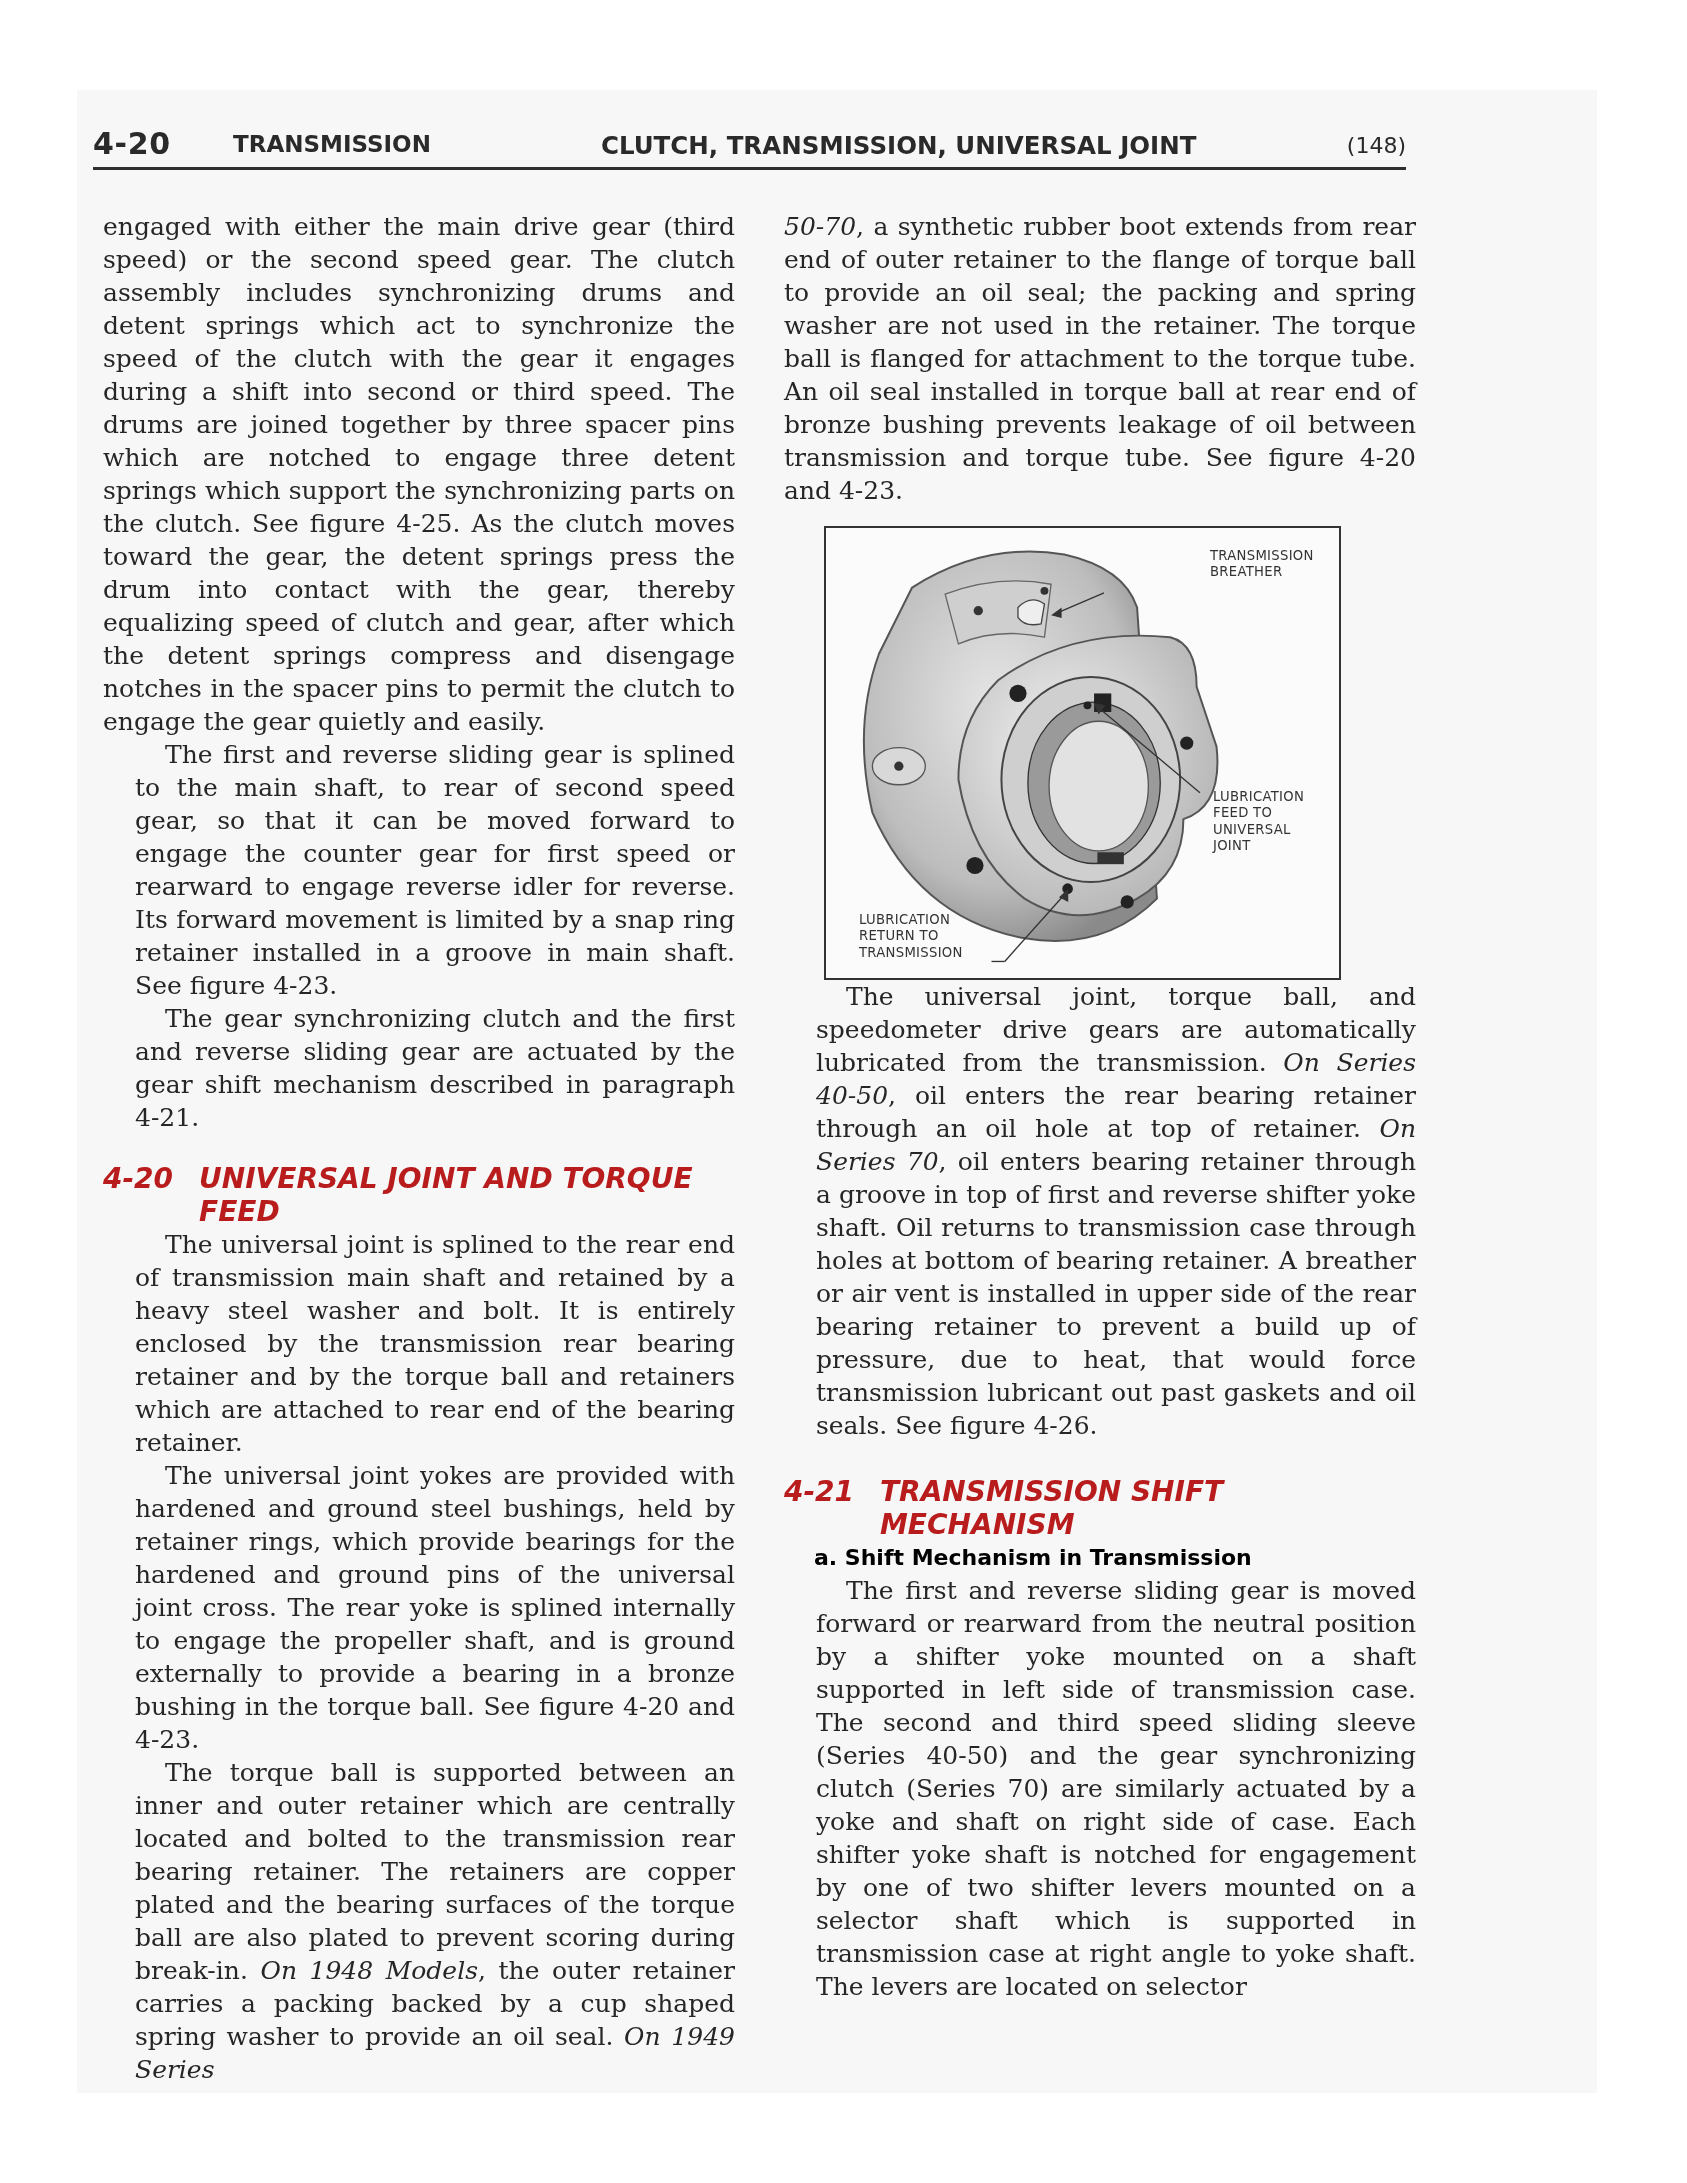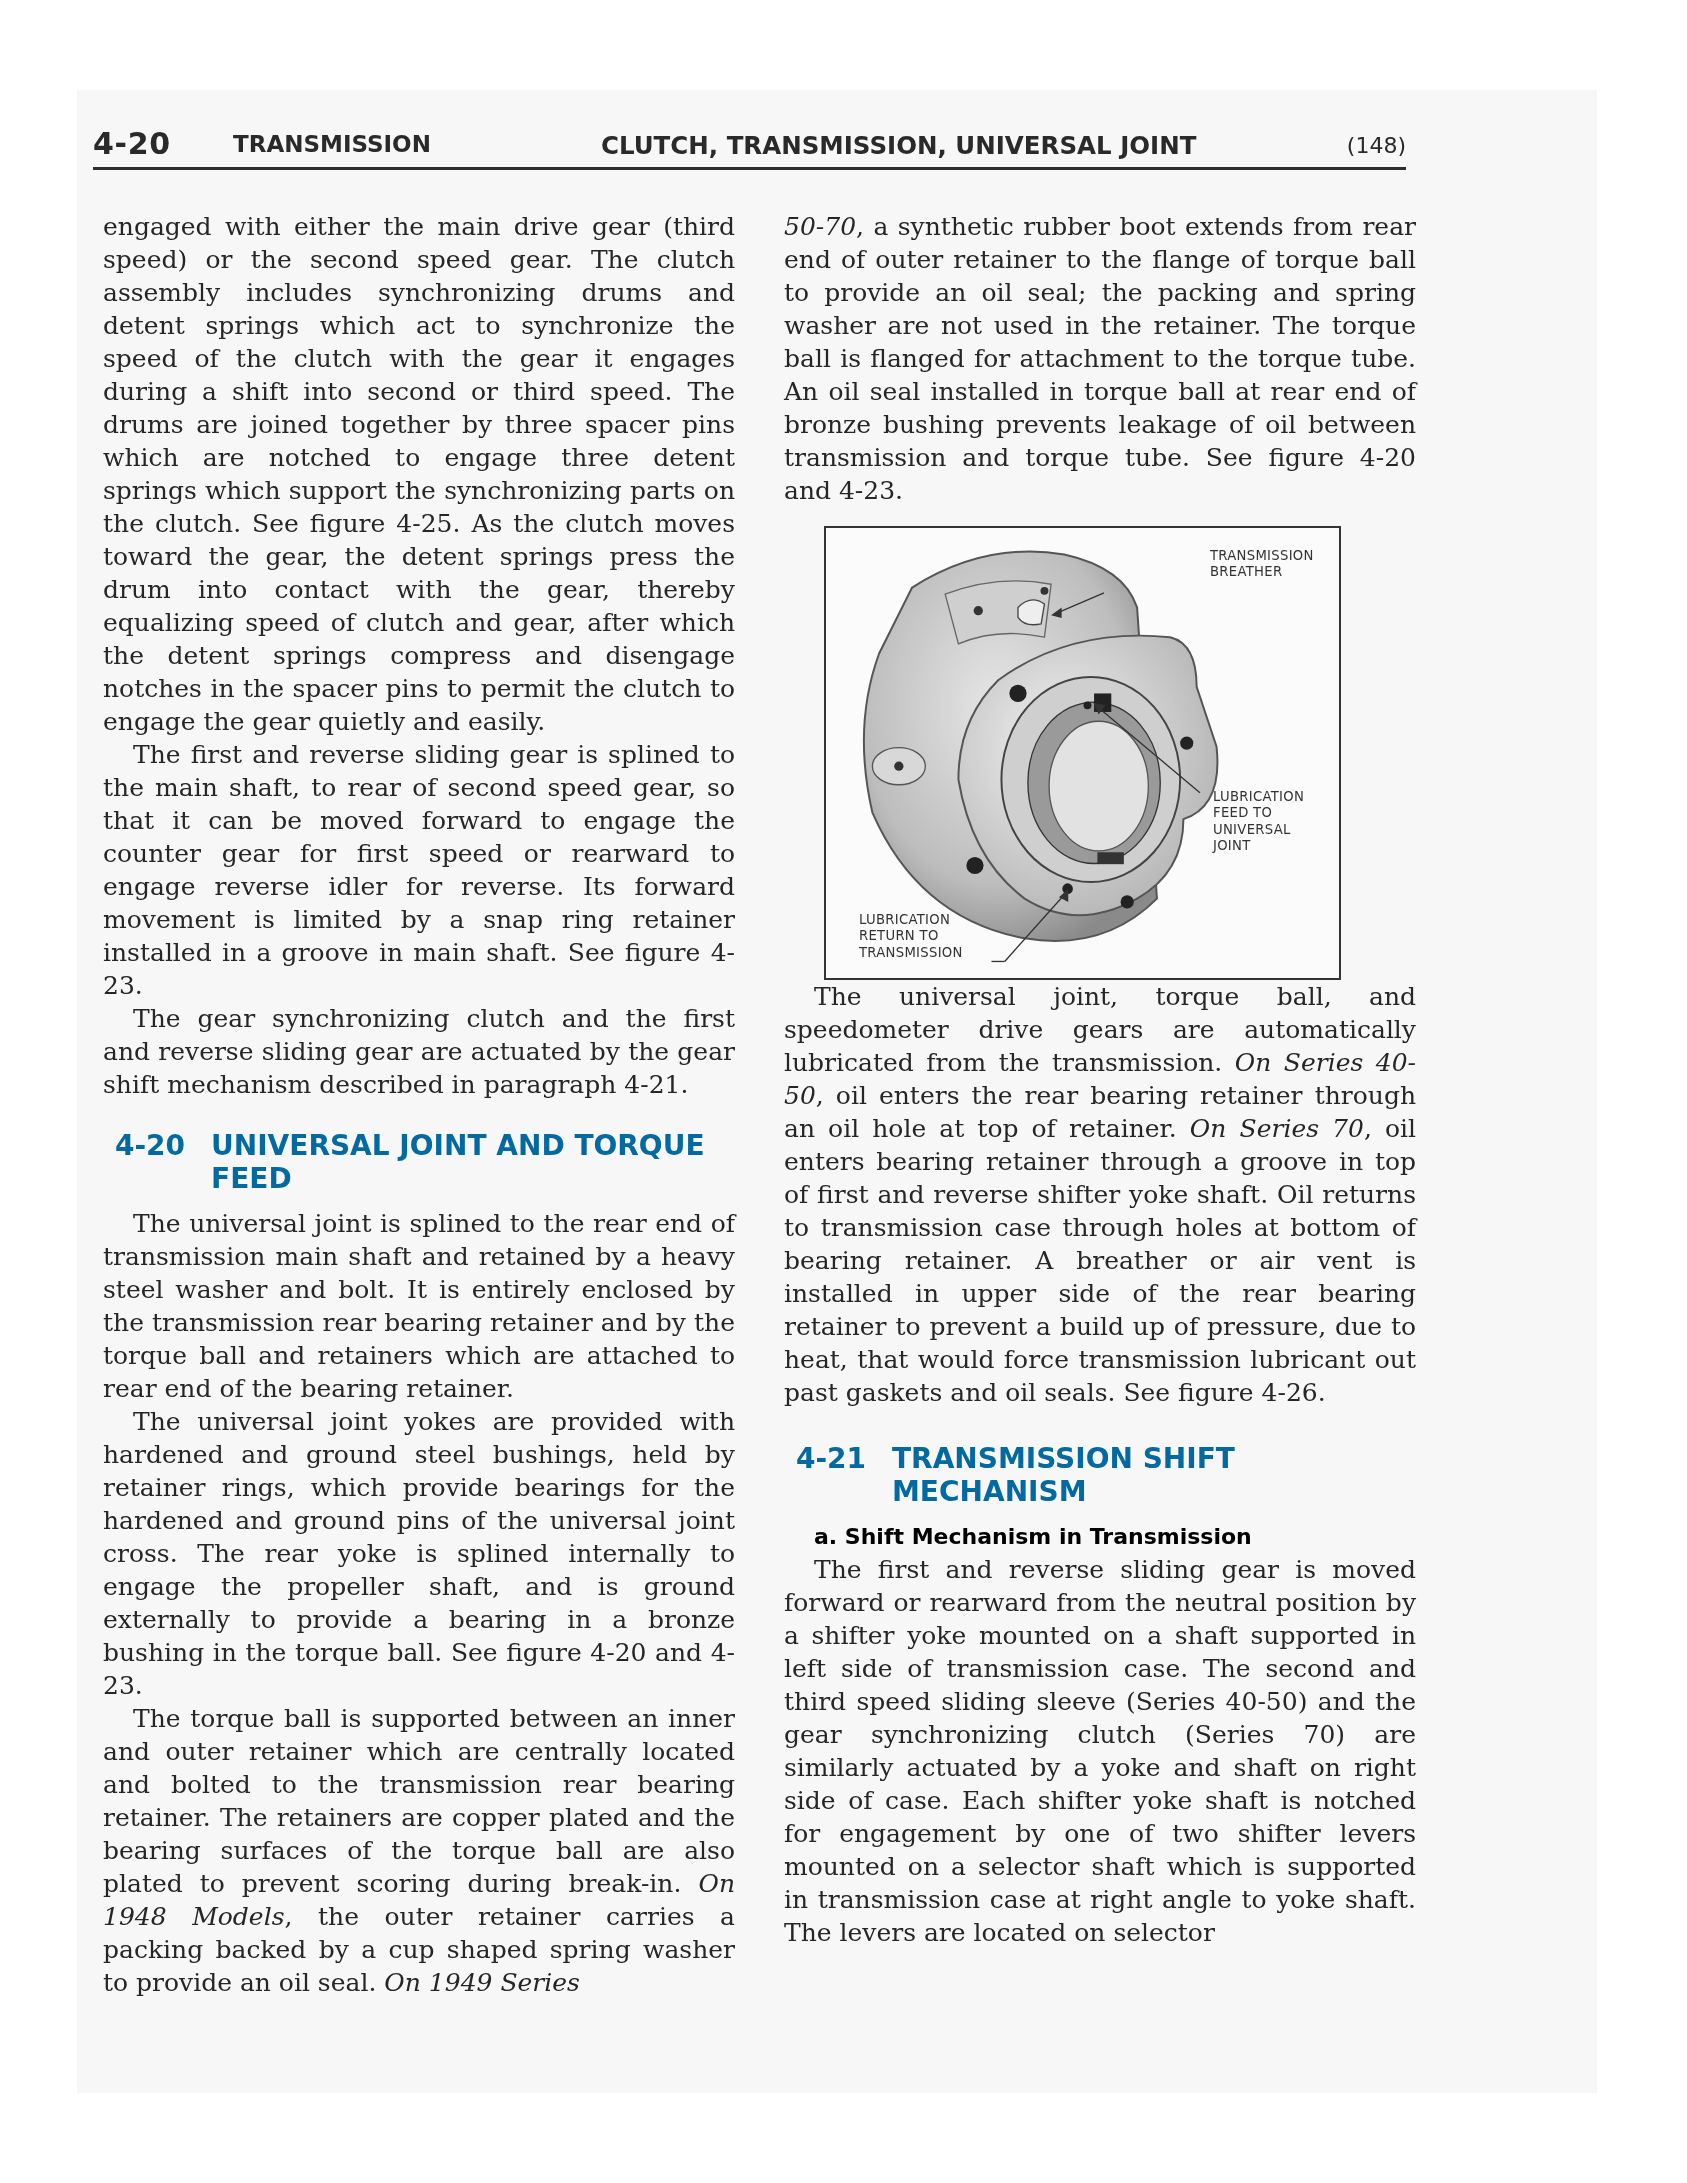--- a/index.html
+++ b/index.html
@@ -17,26 +17,26 @@
   .rh-section { position: absolute; left: 508px; top: 5.3px; font-size: 24.5px; }
   .rh-page { position: absolute; right: 0; top: 6.6px; font-size: 22px; font-weight: normal; }
   .rh-rule { position: absolute; left: 93px; top: 167px; width: 1313px; height: 3.3px; background: #2e2e2e; }
 
   .col { position: absolute; top: 210px; width: 632px;
          font-family: "DejaVu Serif", serif; color: #262626;
          font-size: 25px; line-height: 33px; }
   .col-left { left: 103px; }
   .col-right { left: 784px; }
   .col p { margin: 0; text-align: justify; }
-  .col p.indent { text-indent: 30px; }
+  .col p.indent { text-indent: 30px; margin-left: 32px; }
   .col i { font-style: italic; }
 
   .heading {
-    font-family: "DejaVu Sans", sans-serif; font-weight: bold; color: #0369a1;
-    font-size: 28px; line-height: 33px; margin: 12px;
+    font-family: "DejaVu Sans", sans-serif; font-weight: bold; color: #b91c1c;
+    font-size: 28px; line-height: 33px; margin: 0; font-style: italic;
   }
   .heading .hnum { display: inline-block; width: 96px; }
   .heading .hcont { display: block; padding-left: 96px; }
   .subheading {
     font-family: "DejaVu Sans", sans-serif; font-weight: bold; color: #000000;
     font-size: 22px; line-height: 33px; margin: 0 0 0 30px;
   }
 
   .figure-box {
     position: relative; margin: 18.5px 0 0 40px; width: 513px; height: 450px;

